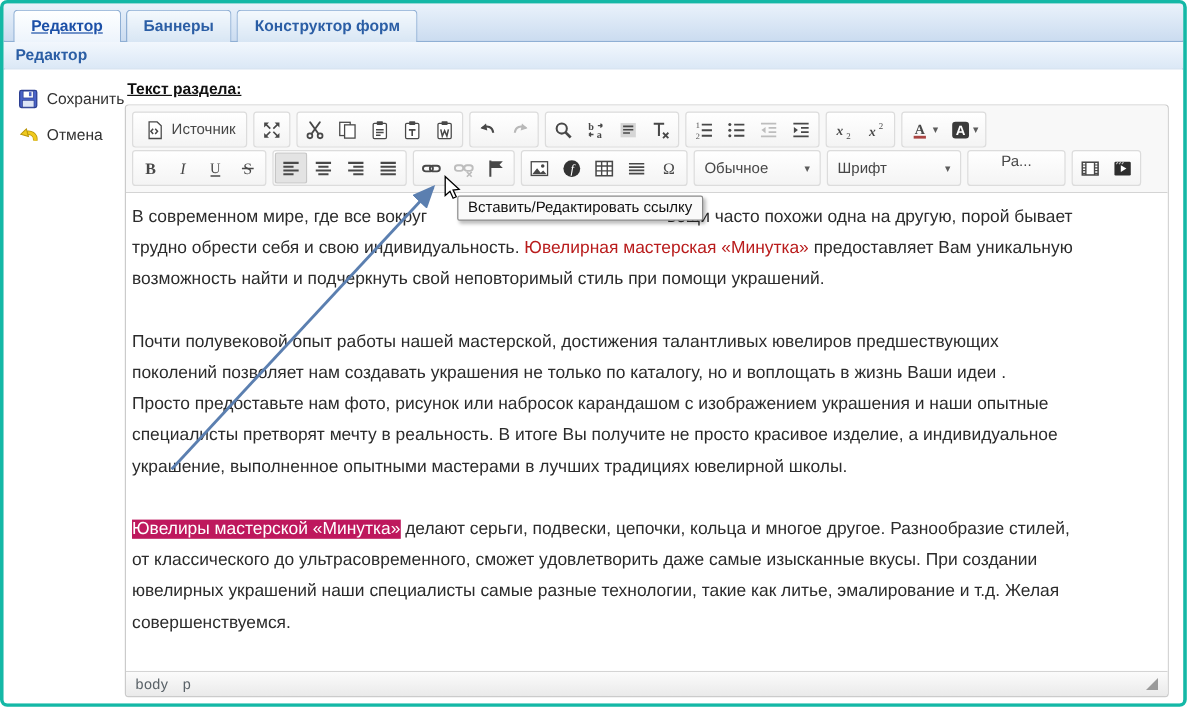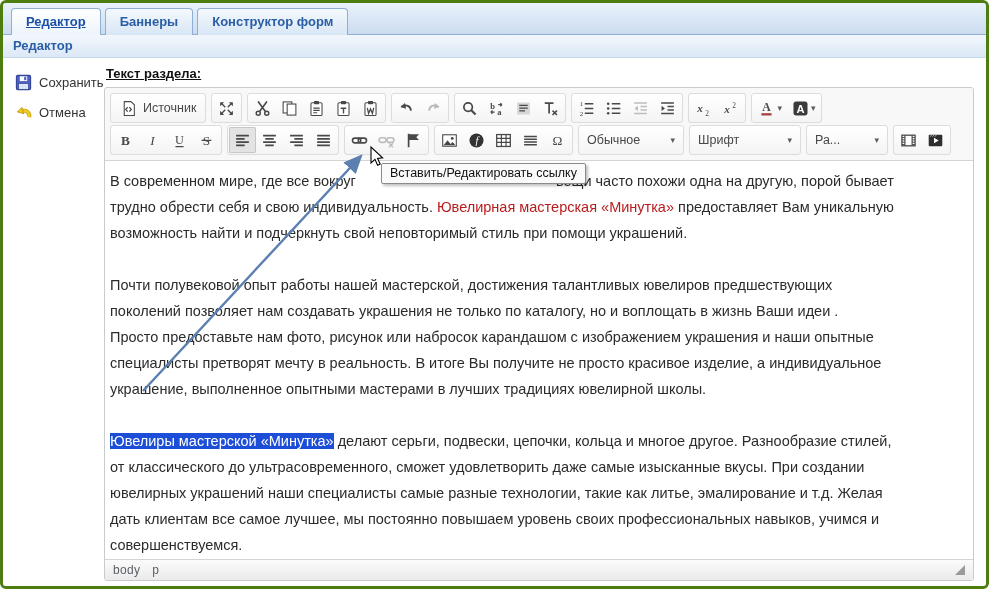--- a/index.html
+++ b/index.html
@@ -1,17 +1,17 @@
 <!DOCTYPE html>
 <html><head>
 <meta charset="utf-8">
 <style>
   html,body{margin:0;padding:0;width:989px;height:589px;background:#fff;
     font-family:"Liberation Sans",sans-serif;overflow:hidden;}
-  .window{position:absolute;inset:0;border:3px solid #4d7c0f;border-radius:6px;
+  .window{position:absolute;inset:0;border:3px solid #14b8a6;border-radius:6px;
     box-shadow:inset 0 0 0 1px #a7bfdc;overflow:hidden;background:#fff;box-sizing:border-box;}
 
   
   .tabstrip{height:31px;background:linear-gradient(#eaf2fb,#cbdcf0);display:flex;
     align-items:flex-end;padding-left:6px;border-bottom:1px solid #8fafd4;}
   .tab{margin:3px 2px -1px 2px;padding:5px 14px 6px;border:1px solid #8fafd4;border-bottom:none;
     border-radius:4px 4px 0 0;background:linear-gradient(#f4f9fd,#d8e6f4);
     color:#2b5ea5;font-weight:bold;font-size:13px;cursor:pointer;}
   .tab.active{background:linear-gradient(#feffff,#edf4fc);color:#1c50a7;text-decoration:underline;}
 
@@ -47,21 +47,21 @@
   .tb-combo{height:26px;display:flex;align-items:center;justify-content:space-between;
     padding:0 7px;font-size:12.5px;color:#474747;cursor:pointer;white-space:nowrap;gap:24px;}
   .tb-ico{display:flex;align-items:center;justify-content:center;}
 
   
   .content{flex:1;padding:7px 5px;font-size:14.5px;line-height:26px;color:#2b2b2b;
     overflow:hidden;background:#fff;cursor:text;}
   .para{margin:0 0 26px 0;}
   .tline{white-space:nowrap;}
   .seg-brand{color:#b91c1c;}
-  .seg-selected{background:#1d4ed8;color:#fff;}
+  .seg-selected{background:#be185d;color:#fff;}
   .seg-gap{display:inline-block;}
 
   
   .statusbar{height:20px;background:linear-gradient(#fbfbfb,#eaeaea);border-top:1px solid #d4d4d4;
     display:flex;align-items:center;font-size:12px;color:#5a6268;padding:0 8px;border-radius:0 0 3px 3px;}
   .sb-el{margin-right:12px;letter-spacing:.3px;cursor:pointer;}
   .resize-handle{margin-left:auto;width:0;height:0;border-left:10px solid transparent;
     border-bottom:10px solid #9a9a9a;cursor:nwse-resize;}
 
   
@@ -453,21 +453,21 @@
                   <span class="combo-arr">▾</span>
                 </div>
               </div>
               <div class="tb-group">
                 <div class="tb-combo" style="width: 94px;">
                   <span>Шрифт</span>
                   <span class="combo-arr">▾</span>
                 </div>
               </div>
               <div class="tb-group">
-                <div class="tb-combo" style="width: 64px;">
+                <div class="tb-combo" style="width: 64px; flex-direction: column;">
                   <span>Ра...</span>
                   <span class="combo-arr">▾</span>
                 </div>
               </div>
               <div class="tb-group">
                 <div class="tb-btn">
                   <span class="tb-ico">
                     <svg viewBox="0 0 16 16" width="17" height="17">
                       <rect x="1.8" y="3" width="12.4" height="10" fill="#fff" stroke="#484848" stroke-width="1.2"></rect>
                       <path d="M4.6 3v10M11.4 3v10" stroke="#484848" stroke-width="1.1"></path>
@@ -497,21 +497,20 @@
               <div class="tline"><span class="seg-plain">Почти полувековой опыт работы нашей мастерской, достижения талантливых ювелиров предшествующих</span></div>
               <div class="tline"><span class="seg-plain">поколений позволяет нам  создавать украшения не только по каталогу, но и воплощать в жизнь Ваши идеи .</span></div>
               <div class="tline"><span class="seg-plain">Просто предоставьте нам фото, рисунок или набросок карандашом с изображением украшения и наши опытные</span></div>
               <div class="tline"><span class="seg-plain">специалисты претворят мечту в реальность. В итоге Вы получите не просто красивое изделие, а индивидуальное</span></div>
               <div class="tline"><span class="seg-plain">украшение, выполненное опытными мастерами в лучших традициях ювелирной школы.</span></div>
             </div>
             <div class="para">
               <div class="tline"><span class="seg-selected">Ювелиры мастерской «Минутка»</span><span class="seg-plain"> делают серьги, подвески, цепочки, кольца и многое другое. Разнообразие стилей,</span></div>
               <div class="tline"><span class="seg-plain">от классического до ультрасовременного, сможет удовлетворить даже самые изысканные вкусы. При создании</span></div>
               <div class="tline"><span class="seg-plain">ювелирных украшений наши специалисты самые разные технологии, такие как литье, эмалирование и т.д. Желая</span></div>
-              <div class="tline"><span class="seg-plain">дать клиентам все самое лучшее, мы постоянно повышаем уровень своих профессиональных навыков, учимся и</span></div>
               <div class="tline"><span class="seg-plain">совершенствуемся.</span></div>
             </div>
           </div>
         <div class="statusbar">
           <span id="elpath"><span class="sb-el">body</span><span class="sb-el">p</span></span>
           <span class="resize-handle"></span>
         </div>
       </div>
     </div>
 

